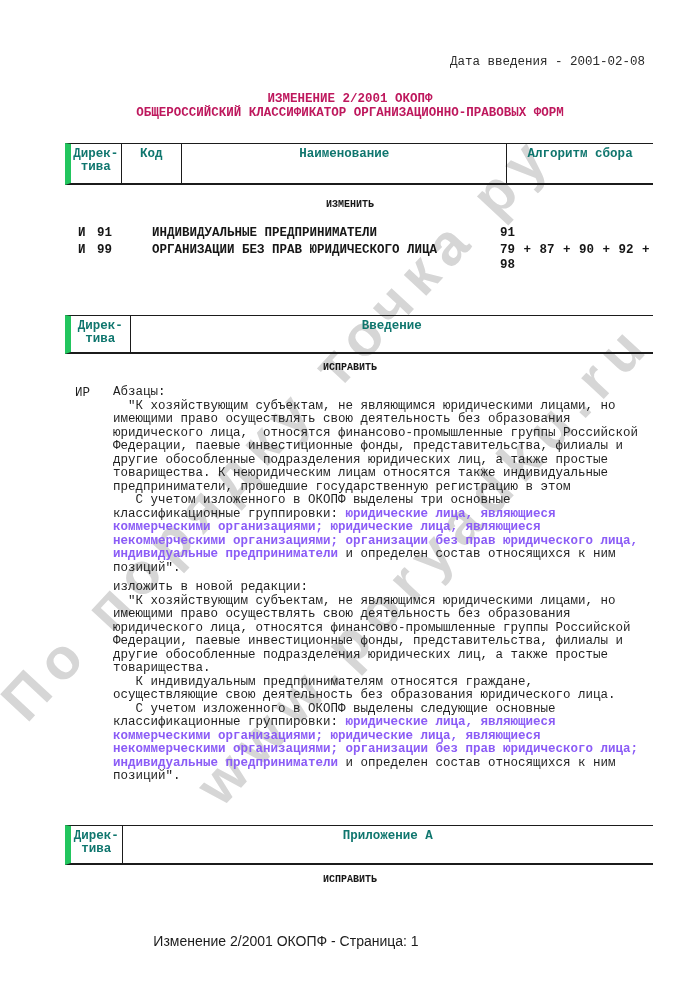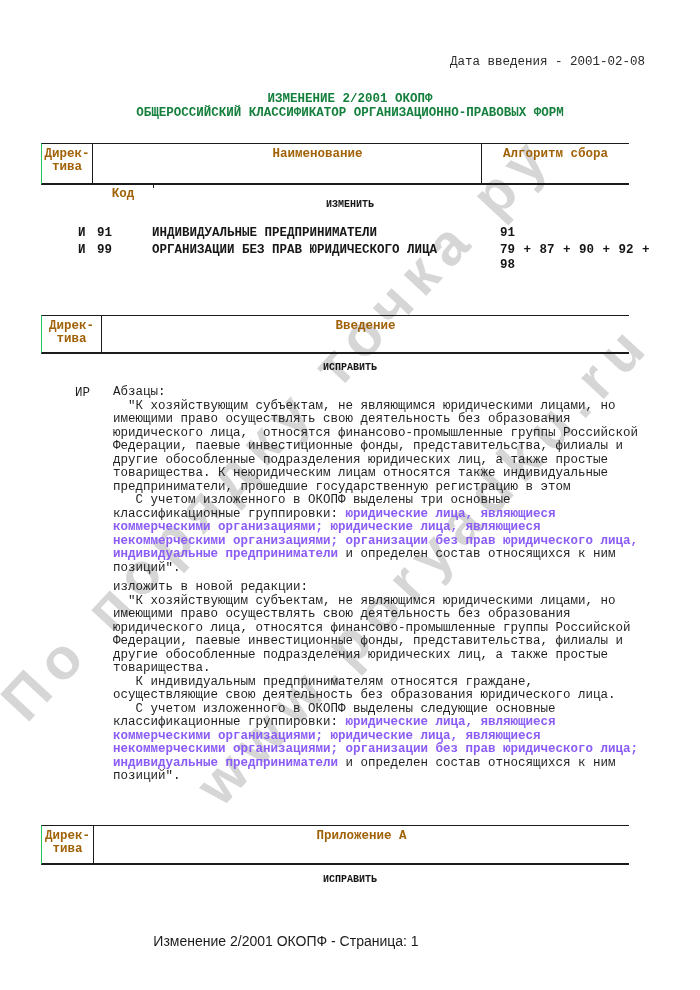--- a/index.html
+++ b/index.html
@@ -10,30 +10,30 @@
              transform:translate(-50%,-50%) rotate(-47deg);
              text-align:center;z-index:0;pointer-events:none;
              font-family:"Liberation Sans",sans-serif;font-weight:bold;
              font-size:58px;letter-spacing:10px;line-height:200px;white-space:nowrap;}
   .content{position:absolute;left:0;top:0;width:700px;height:990px;z-index:1;}
   .b{font-weight:bold;color:#8b5cf6;}
   
   .date-line{position:absolute;top:55px;right:55px;font-size:12.5px;color:#2a2a2a;}
   
   .title{position:absolute;top:92px;left:0;width:700px;text-align:center;
-         font-weight:bold;font-size:12.5px;line-height:14px;color:#15803d;}
+         font-weight:bold;font-size:12.5px;line-height:14px;color:#be185d;}
   
-  .tbl{position:absolute;left:41px;width:588px;display:flex;
-       border-top:1px solid #1b1b1b;border-bottom:2px solid #1b1b1b;border-left:1px solid #22c55e;
-       box-sizing:border-box;font-weight:bold;font-size:12.5px;color:#a16207;}
+  .tbl{position:absolute;left:65px;width:588px;display:flex;
+       border-top:1px solid #1b1b1b;border-bottom:2px solid #1b1b1b;border-left:6px solid #22c55e;
+       box-sizing:border-box;font-weight:bold;font-size:12.5px;color:#0f766e;}
   .tbl .cell{border-right:1px solid #1b1b1b;box-sizing:border-box;
              text-align:center;padding-top:4px;white-space:pre-line;line-height:13px;}
   .tbl .cell.last{border-right:none;}
   .t1{top:143px;height:42px;}
-  .t1 .c1{width:51px;} .t1 .c2{width:61px;margin-top:40px;} .t1 .c3{width:328px;} .t1 .c4{width:147px;}
+  .t1 .c1{width:51px;} .t1 .c2{width:61px;} .t1 .c3{width:328px;} .t1 .c4{width:147px;}
   .t2{top:315px;height:39px;}
   .t2 .c1{width:60px;} .t2 .c2{width:527px;}
   .t3{top:825px;height:40px;}
   .t3 .c1{width:52px;} .t3 .c2{width:535px;}
   
   .action{position:absolute;left:0;width:700px;text-align:center;
           font-weight:bold;font-size:10px;color:#161616;}
   .act1{top:199px;} .act2{top:362px;} .act3{top:874px;}
   
   .rowtxt{position:absolute;font-weight:bold;font-size:12.5px;line-height:15px;color:#161616;white-space:pre;}

